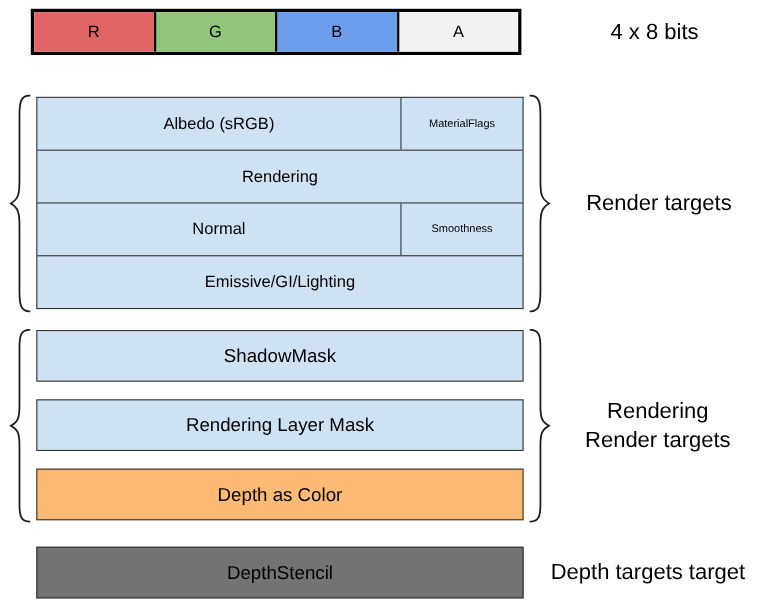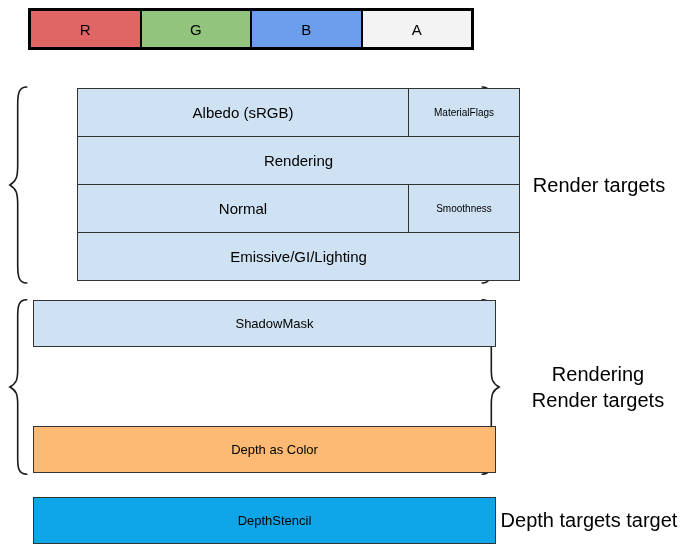--- a/index.html
+++ b/index.html
@@ -39,21 +39,20 @@
   #caption-bits { left: 500px; top: 8px;  width: 190px; height: 42px; }
   #caption-rt   { left: 508px; top: 85px; width: 182px; height: 200px; }
   #caption-opt  { left: 503px; top: 298px; width: 190px; height: 178px; }
   #caption-ds   { left: 488px; top: 494px; width: 202px; height: 52px; }
   
   .rt-table {
     position: absolute;
     left: 33px; top: 88px;
     width: 441px;
     border: 1.5px solid #333333;
-    margin-left: 44px;
   }
   .rt-row { display: flex; height: 47px; border-top: 1.5px solid #333333; }
   .rt-row:first-child { border-top: none; }
   .rt-main {
     flex: 1;
     display: flex; align-items: center; justify-content: center;
     font-size: 15px;
   }
   .rt-alpha {
     width: 110px;
@@ -61,22 +60,21 @@
     display: flex; align-items: center; justify-content: center;
     font-size: 10px;
   }
   
   .wide-box {
     position: absolute;
     left: 33px;
     width: 441px; height: 45px;
     border: 1.5px solid #333333;
     display: flex; align-items: center; justify-content: center;
-    font-size: 13px;
-    padding-left: 20px;
+    font-size: 17px;
   }
   #opt-box-0 { top: 300px; }
   #opt-box-1 { top: 363px; }
   #opt-box-2 { top: 426px; }
   #ds-box    { top: 497px; }
   
   .brace { position: absolute; }
   .brace path {
     fill: none;
     stroke: #1a1a1a;
@@ -89,20 +87,21 @@
 <body>
 
 <div class="canvas">
 
   <div class="top-bar">
     <div class="top-cell" style="background: rgb(224, 102, 102);">R</div>
     <div class="top-cell" style="background: rgb(147, 196, 125);">G</div>
     <div class="top-cell" style="background: rgb(109, 158, 235);">B</div>
     <div class="top-cell" style="background: rgb(243, 243, 243);">A</div>
   </div>
+  <div class="caption" id="caption-bits">4 x 8 bits</div>
 
   <svg class="brace" style="left:6px; top:85px;" width="26" height="200" viewBox="0 0 20 100" preserveAspectRatio="none">
     <path d="M 16 1 C 10 1 9 4 9 10 L 9 40 C 9 46 8 48 3 50 C 8 52 9 54 9 60 L 9 90 C 9 96 10 99 16 99"></path>
   </svg>
   <svg class="brace" style="left:477px; top:85px;" width="26" height="200" viewBox="0 0 20 100" preserveAspectRatio="none">
     <path d="M 4 1 C 10 1 11 4 11 10 L 11 40 C 11 46 12 48 17 50 C 12 52 11 54 11 60 L 11 90 C 11 96 10 99 4 99"></path>
   </svg>
 
   <div class="rt-table" style="background: rgb(207, 226, 243);">
     <div class="rt-row">
@@ -123,22 +122,23 @@
   <div class="caption" id="caption-rt">Render targets</div>
 
   <svg class="brace" style="left:6px; top:298px;" width="26" height="178" viewBox="0 0 20 100" preserveAspectRatio="none">
     <path d="M 16 1 C 10 1 9 4 9 10 L 9 40 C 9 46 8 48 3 50 C 8 52 9 54 9 60 L 9 90 C 9 96 10 99 16 99"></path>
   </svg>
   <svg class="brace" style="left:477px; top:298px;" width="26" height="178" viewBox="0 0 20 100" preserveAspectRatio="none">
     <path d="M 4 1 C 10 1 11 4 11 10 L 11 40 C 11 46 12 48 17 50 C 12 52 11 54 11 60 L 11 90 C 11 96 10 99 4 99"></path>
   </svg>
 
   <div class="wide-box" id="opt-box-0" style="background: rgb(207, 226, 243);">ShadowMask</div>
+  <div class="wide-box" id="opt-box-1" style="background: rgb(207, 226, 243);">Rendering Layer Mask</div>
   <div class="wide-box" id="opt-box-2" style="background: #fdba74;">Depth as Color</div>
   <div class="caption two-line" id="caption-opt">
     <span>Rendering</span>
     <span>Render targets</span>
   </div>
 
-  <div class="wide-box" id="ds-box" style="background: #0ea5e9;">DepthStencil</div>
+  <div class="wide-box" id="ds-box" style="background: #737373;">DepthStencil</div>
   <div class="caption" id="caption-ds">Depth targets target</div>
 
 </div>
 
 </body></html>

